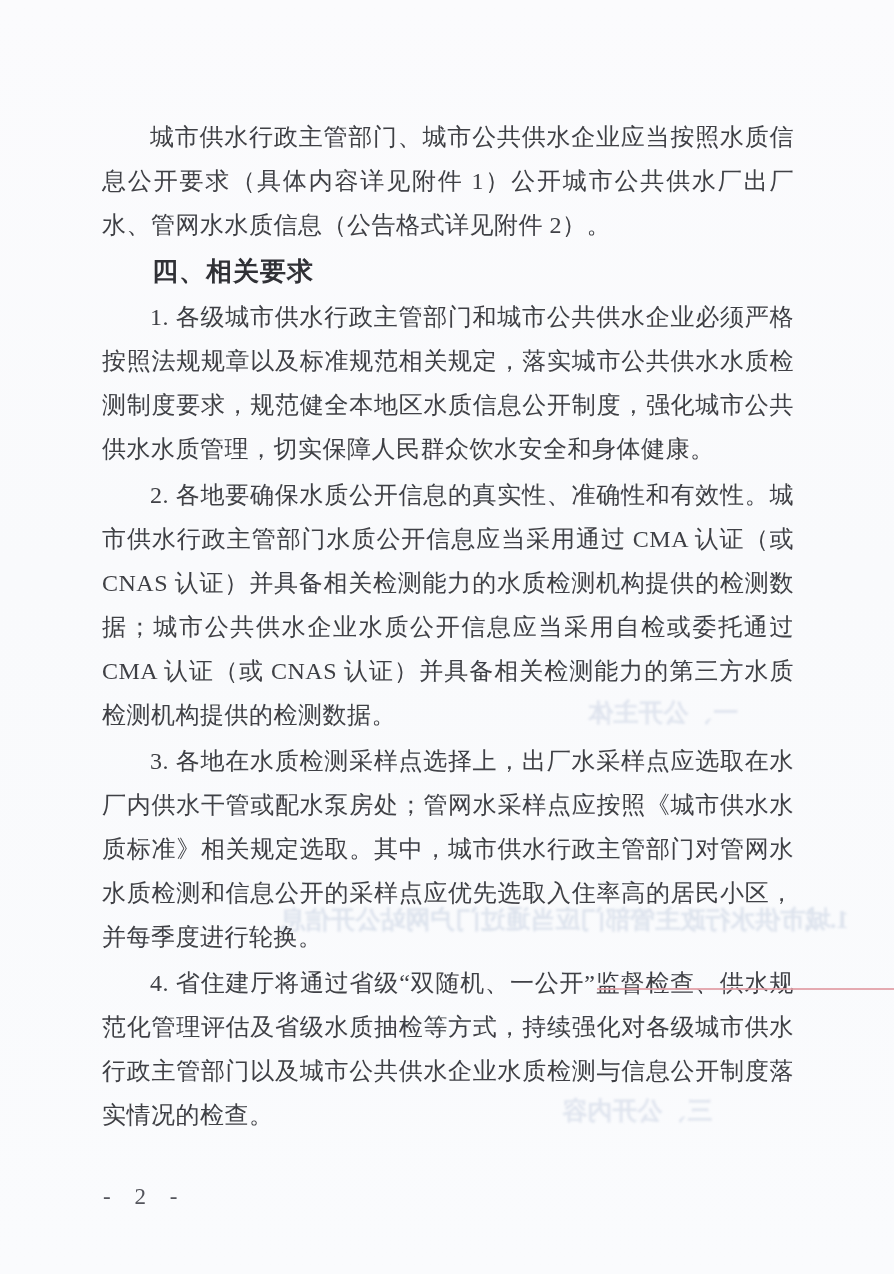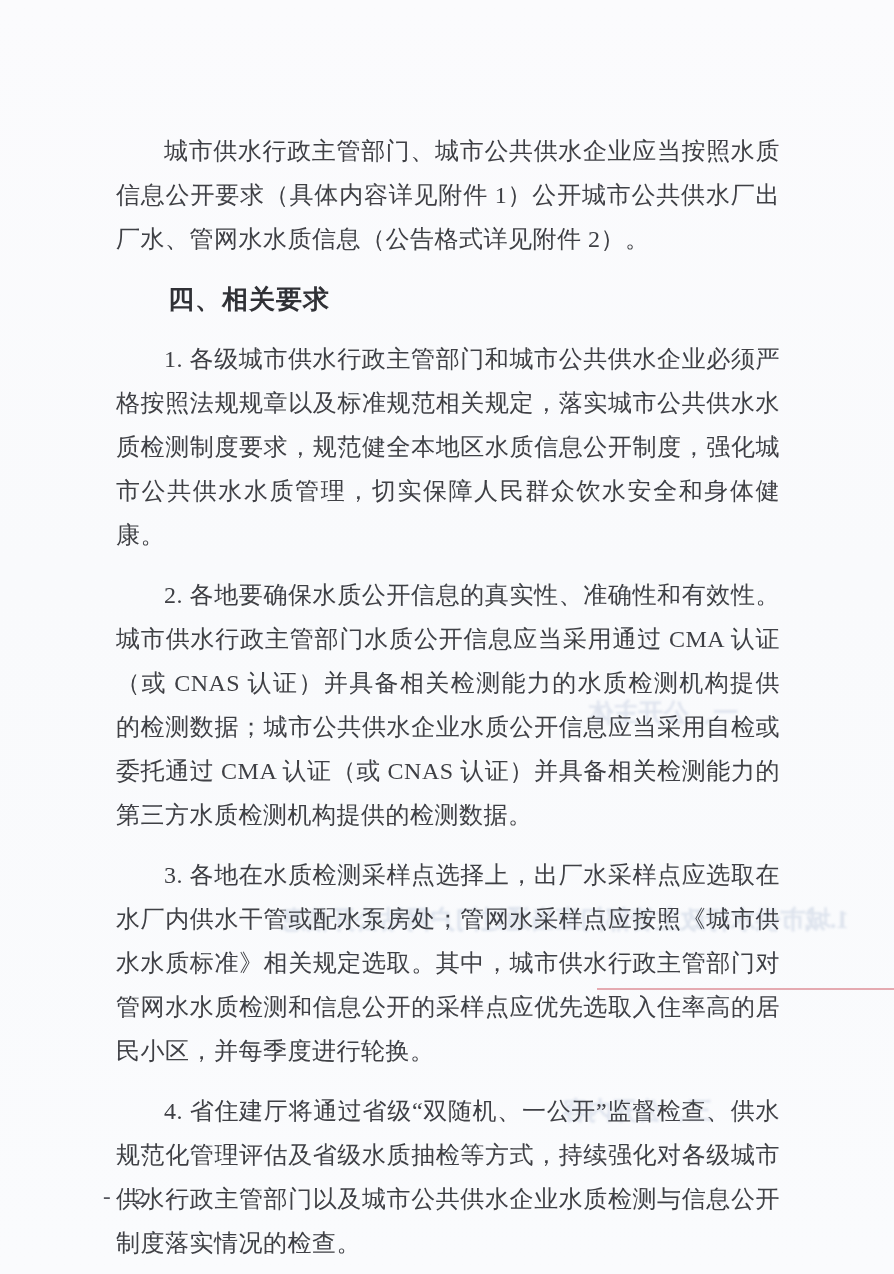--- a/index.html
+++ b/index.html
@@ -26,25 +26,25 @@
     top: 113px;
     width: 696px;
     color: #3f4045;
     font-size: 24px;
     line-height: 44px;
     text-align: justify;
     text-justify: inter-character;
     letter-spacing: 0.5px;
   }
   .para {
-    margin: 16px;
+    margin: 2px;
     text-indent: 2em;
   }
   .heading {
-    margin: 16px;
+    margin: 0;
     text-indent: 2em;
     font-family: "Liberation Sans", "DejaVu Sans", sans-serif;
     font-weight: 700;
     font-size: 26px;
     line-height: 44px;
     color: #303136;
     letter-spacing: 1px;
   }
   
   .scan-underline {

